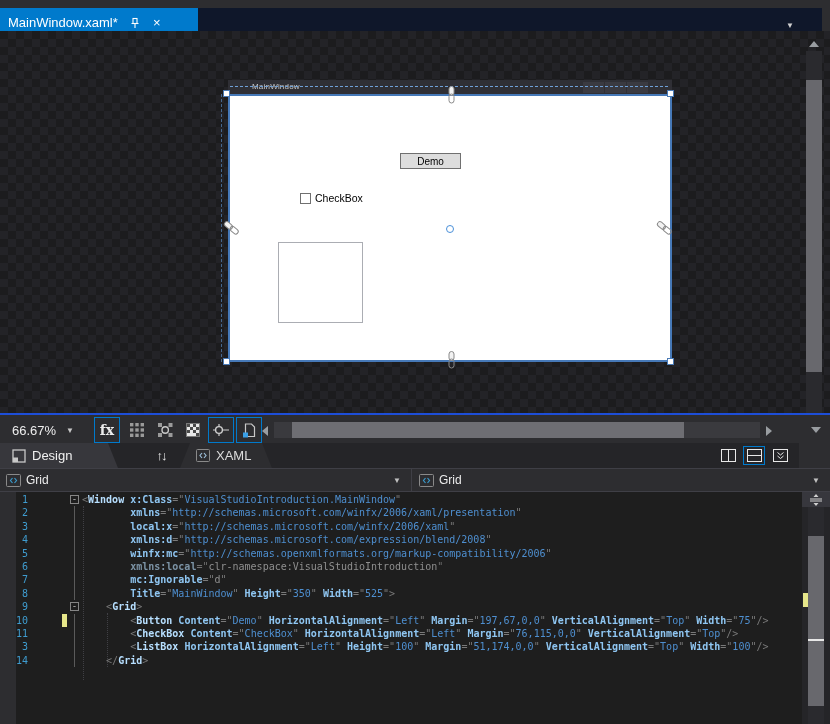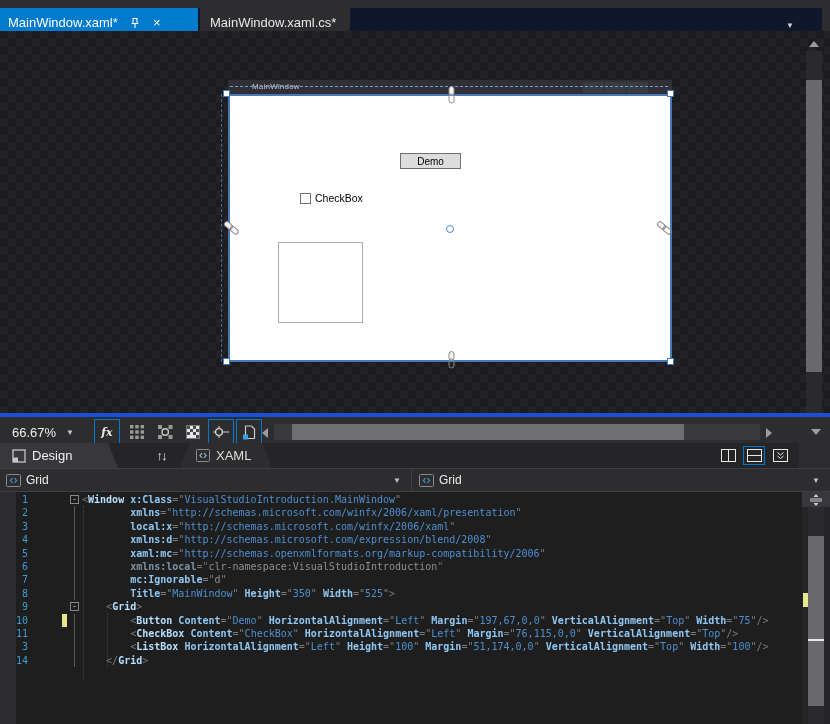--- a/index.html
+++ b/index.html
@@ -55,26 +55,26 @@
   .pv-listbox { position:absolute; left:278px; top:211px; width:85px; height:81px; background:#fff; border:1px solid #abadb3; }
 
   
   .d-vscroll { position:absolute; right:3px; top:2px; width:26px; height:380px; }
   .d-vscroll .track { position:absolute; left:5px; top:18px; width:16px; bottom:0; background:#2a2a2e; }
   .d-vscroll .thumb { position:absolute; left:5px; top:47px; width:16px; height:292px; background:#68686d; }
   .arr { width:0; height:0; border-style:solid; position:absolute; }
   .arr-up { border-width:0 5px 6px 5px; border-color:transparent transparent #999da1 transparent; left:8px; top:8px; }
 
   
-  .design-toolbar { position:absolute; left:0; top:413px; width:830px; height:30px; background:#2d2d30; border-top:4px solid #1d4ed8;text-align:right; }
+  .design-toolbar { position:absolute; left:0; top:413px; width:830px; height:30px; background:#2d2d30; border-top:2px solid #1d4ed8;text-align:right; }
   .zoom-combo { position:absolute; left:4px; top:3px; width:86px; height:24px; display:flex; align-items:center; color:#ededed; font-size:13px; padding-left:8px; }
   .zoom-combo .car { margin-left:10px; font-size:8px; color:#c8c8c8; }
   .tbtn { position:absolute; top:2px; width:26px; height:26px; display:flex; align-items:center; justify-content:center; }
   .tbtn.on { border:1px solid #007acc; }
-  .fx-glyph { font-family:"DejaVu Serif", serif; font-style:italic; font-weight:bold; font-size:11px; color:#ececec; }
+  .fx-glyph { font-family:"DejaVu Serif", serif; font-weight:bold; font-size:14px; color:#ececec; }
   .hscroll-left { position:absolute; left:262px; top:11px; border-width:5px 6px 5px 0; border-color:transparent #999da1 transparent transparent; }
   .hscroll-track { position:absolute; left:274px; top:7px; width:486px; height:16px; background:#3a3a3e; }
   .hscroll-thumb { position:absolute; left:18px; top:0; width:392px; height:16px; background:#6e6e73; }
   .hscroll-right { position:absolute; left:766px; top:11px; border-width:5px 0 5px 6px; border-color:transparent transparent transparent #999da1; }
   .arr-down-corner { position:absolute; left:811px; top:12px; border-width:6px 5px 0 5px; border-color:#999da1 transparent transparent transparent; }
 
   
   .viewbar { position:absolute; left:0; top:443px; width:799px; height:25px; background:#252528; }
   .vtab { position:absolute; top:0; height:25px; display:flex; align-items:center; font-size:13px; color:#f0f0f0; padding:0 12px; }
   .vtab-design { left:0; width:118px; background:#37373c; clip-path:polygon(0 0, calc(100% - 10px) 0, 100% 100%, 0 100%); }
@@ -139,23 +139,20 @@
       <span class="pin">
         <svg width="12" height="12" viewBox="0 0 12 12">
             <g stroke="#ffffff" stroke-width="1.1" fill="none">
           <rect x="4" y="1.5" width="4" height="5"></rect>
               <path d="M2.5 6.5 h7 M6 6.5 V11"></path>
             </g>
           </svg>
       </span>
       <span class="cls">×</span>
     </div>
-    <div class="tab-inactive">
-      <span>MainWindow.xaml.cs*</span>
-    </div>
     <span class="well-dropdown">▼</span>
     <div class="blueline"></div>
   </div>
 
   <div class="design-area">
     <div class="pv-leftmargin"></div>
     <div class="pv-titlebar">
       <span class="pv-title">MainWindow</span>
       <span class="pv-winbtns">
           <i></i>
@@ -374,21 +371,21 @@
         <div class="cl">
           <span class="ln">4</span>
           <span class="chg"></span>
           <span class="fold fline"></span>
           <span class="code"><span class="st">        </span><span class="sa">xmlns:d</span><span class="sd">="</span><span class="sv">http://schemas.microsoft.com/expression/blend/2008</span><span class="sd">"</span></span>
         </div>
         <div class="cl">
           <span class="ln">5</span>
           <span class="chg"></span>
           <span class="fold fline"></span>
-          <span class="code"><span class="st">        </span><span class="sa">xaml:mc</span><span class="sd">="</span><span class="sv">http://schemas.openxmlformats.org/markup-compatibility/2006</span><span class="sd">"</span></span>
+          <span class="code"><span class="st">        </span><span class="sa">winfx:mc</span><span class="sd">="</span><span class="sv">http://schemas.openxmlformats.org/markup-compatibility/2006</span><span class="sd">"</span></span>
         </div>
         <div class="cl">
           <span class="ln">6</span>
           <span class="chg"></span>
           <span class="fold fline"></span>
           <span class="code"><span class="st">        </span><span class="sad">xmlns:local</span><span class="sdd">="</span><span class="svd">clr-namespace:VisualStudioIntroduction</span><span class="sdd">"</span></span>
         </div>
         <div class="cl">
           <span class="ln">7</span>
           <span class="chg"></span>

